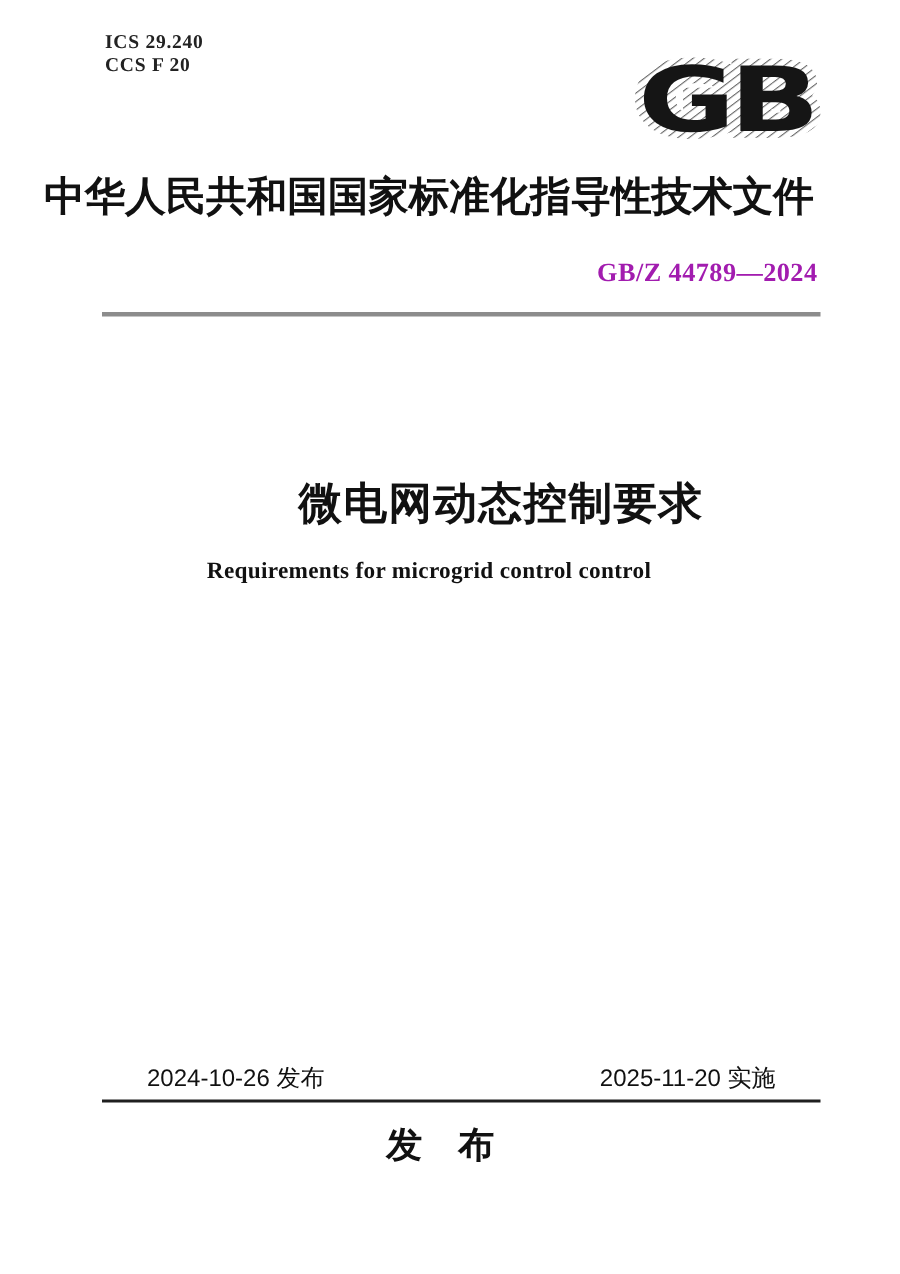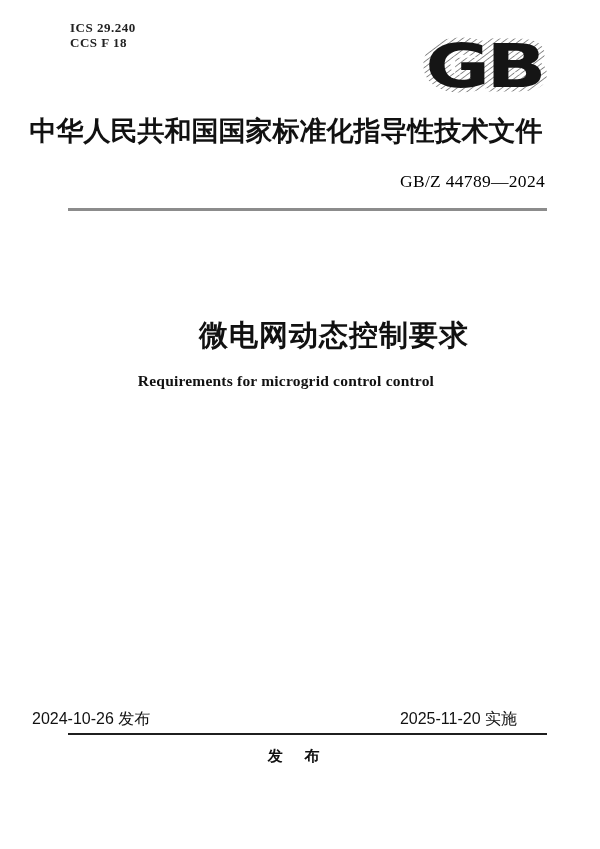--- a/index.html
+++ b/index.html
@@ -47,24 +47,24 @@
     color: #111;
     white-space: nowrap;
   }
   .std-number {
     position: absolute;
     left: 0;
     top: 171px;
     width: 545px;
     text-align: right;
     font-family: "Liberation Serif", "DejaVu Serif", serif;
-    font-weight: normal;
+    font-weight: bold;
     font-size: 17.5px;
     letter-spacing: 0.3px;
-    color: #000000;
+    color: #a21caf;
   }
   .rule-top {
     position: absolute;
     left: 68px;
     top: 208px;
     width: 479px;
     height: 3px;
     background: #8c8c8c;
   }
   .title-cn {
@@ -92,21 +92,21 @@
     font-size: 15.5px;
     letter-spacing: 0.2px;
     color: #111;
   }
   .dates-row {
     position: absolute;
     left: 0;
     top: 709px;
     width: 100%;
     box-sizing: border-box;
-    padding-left: 32px;
+    padding-left: 98px;
     padding-right: 55px;
     display: flex;
     justify-content: space-between;
     font-family: "Liberation Sans", "DejaVu Sans", sans-serif;
     font-weight: normal;
     font-size: 16px;
     color: #111;
   }
   .rule-bottom {
     position: absolute;
@@ -131,36 +131,36 @@
     font-size: 19px;
     line-height: 23px;
     letter-spacing: 1px;
     color: #111;
     text-align: center;
     white-space: nowrap;
   }
   .release-label {
     font-family: "Liberation Serif", "DejaVu Serif", serif;
     font-weight: bold;
-    font-size: 15px;
+    font-size: 24px;
     letter-spacing: 9px;
     color: #111;
     margin-left: 24px;
     white-space: nowrap;
     text-align: center;
   }
 </style>
 </head>
 <body>
 
 <div class="page">
 
   <div class="ics-block">
     <div>ICS 29.240</div>
-    <div>CCS F 18</div>
+    <div>CCS F 20</div>
   </div>
 
   <svg class="gb-logo" viewBox="0 0 156 70" xmlns="http://www.w3.org/2000/svg">
     <defs>
       <pattern id="hatch" width="4" height="4" patternUnits="userSpaceOnUse" patternTransform="rotate(45)">
         <rect width="4" height="4" fill="#ffffff"></rect>
         <line x1="0" y1="0" x2="0" y2="4" stroke="#666666" stroke-width="1.3"></line>
       </pattern>
     </defs>
     <g transform="translate(78,37) scale(1.32,1)">

